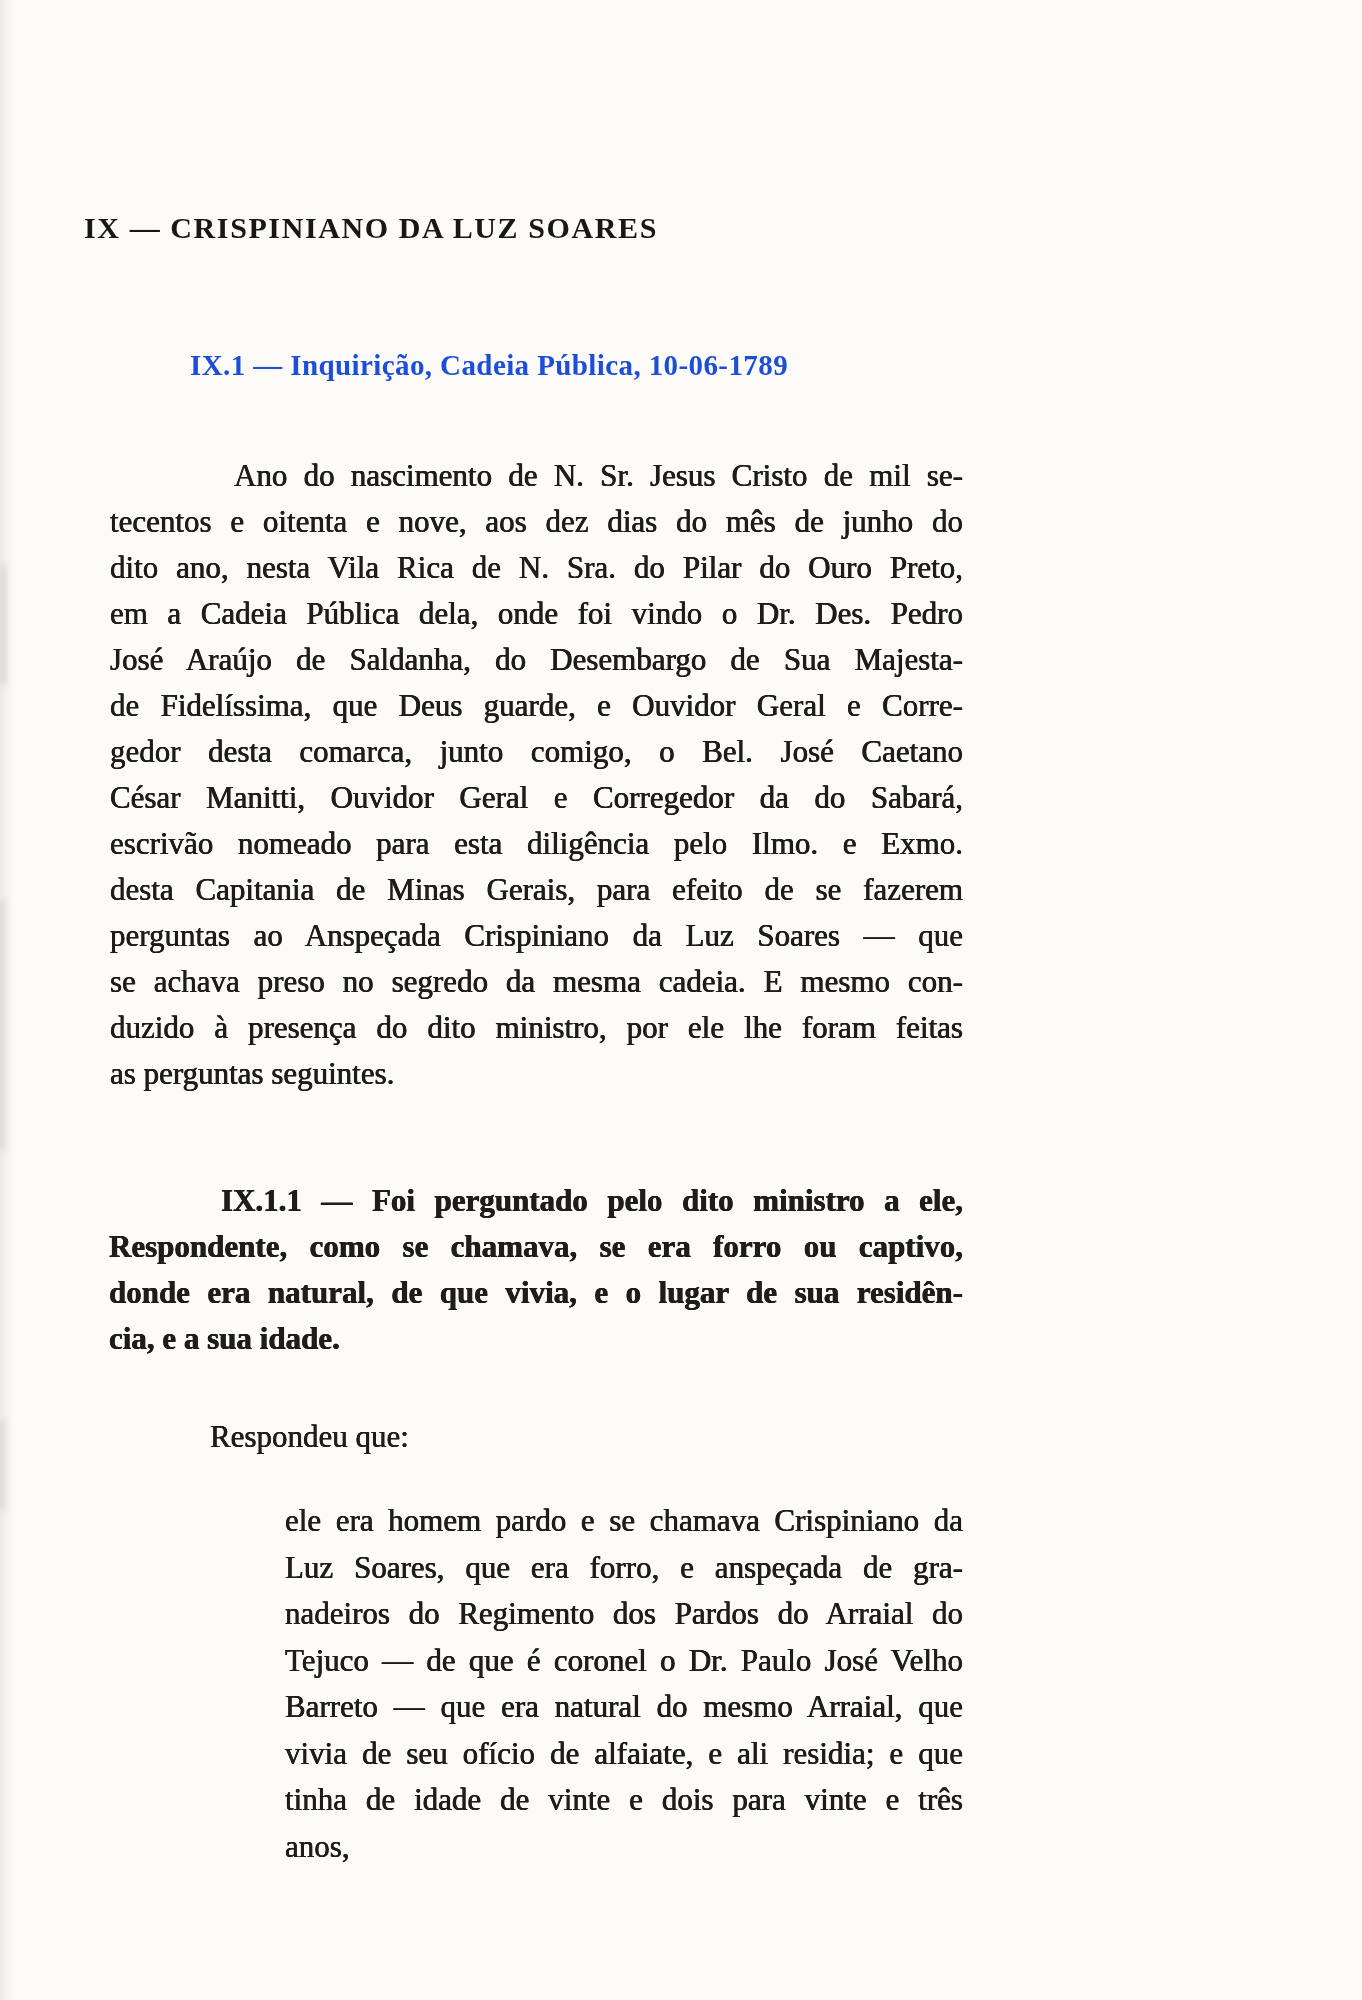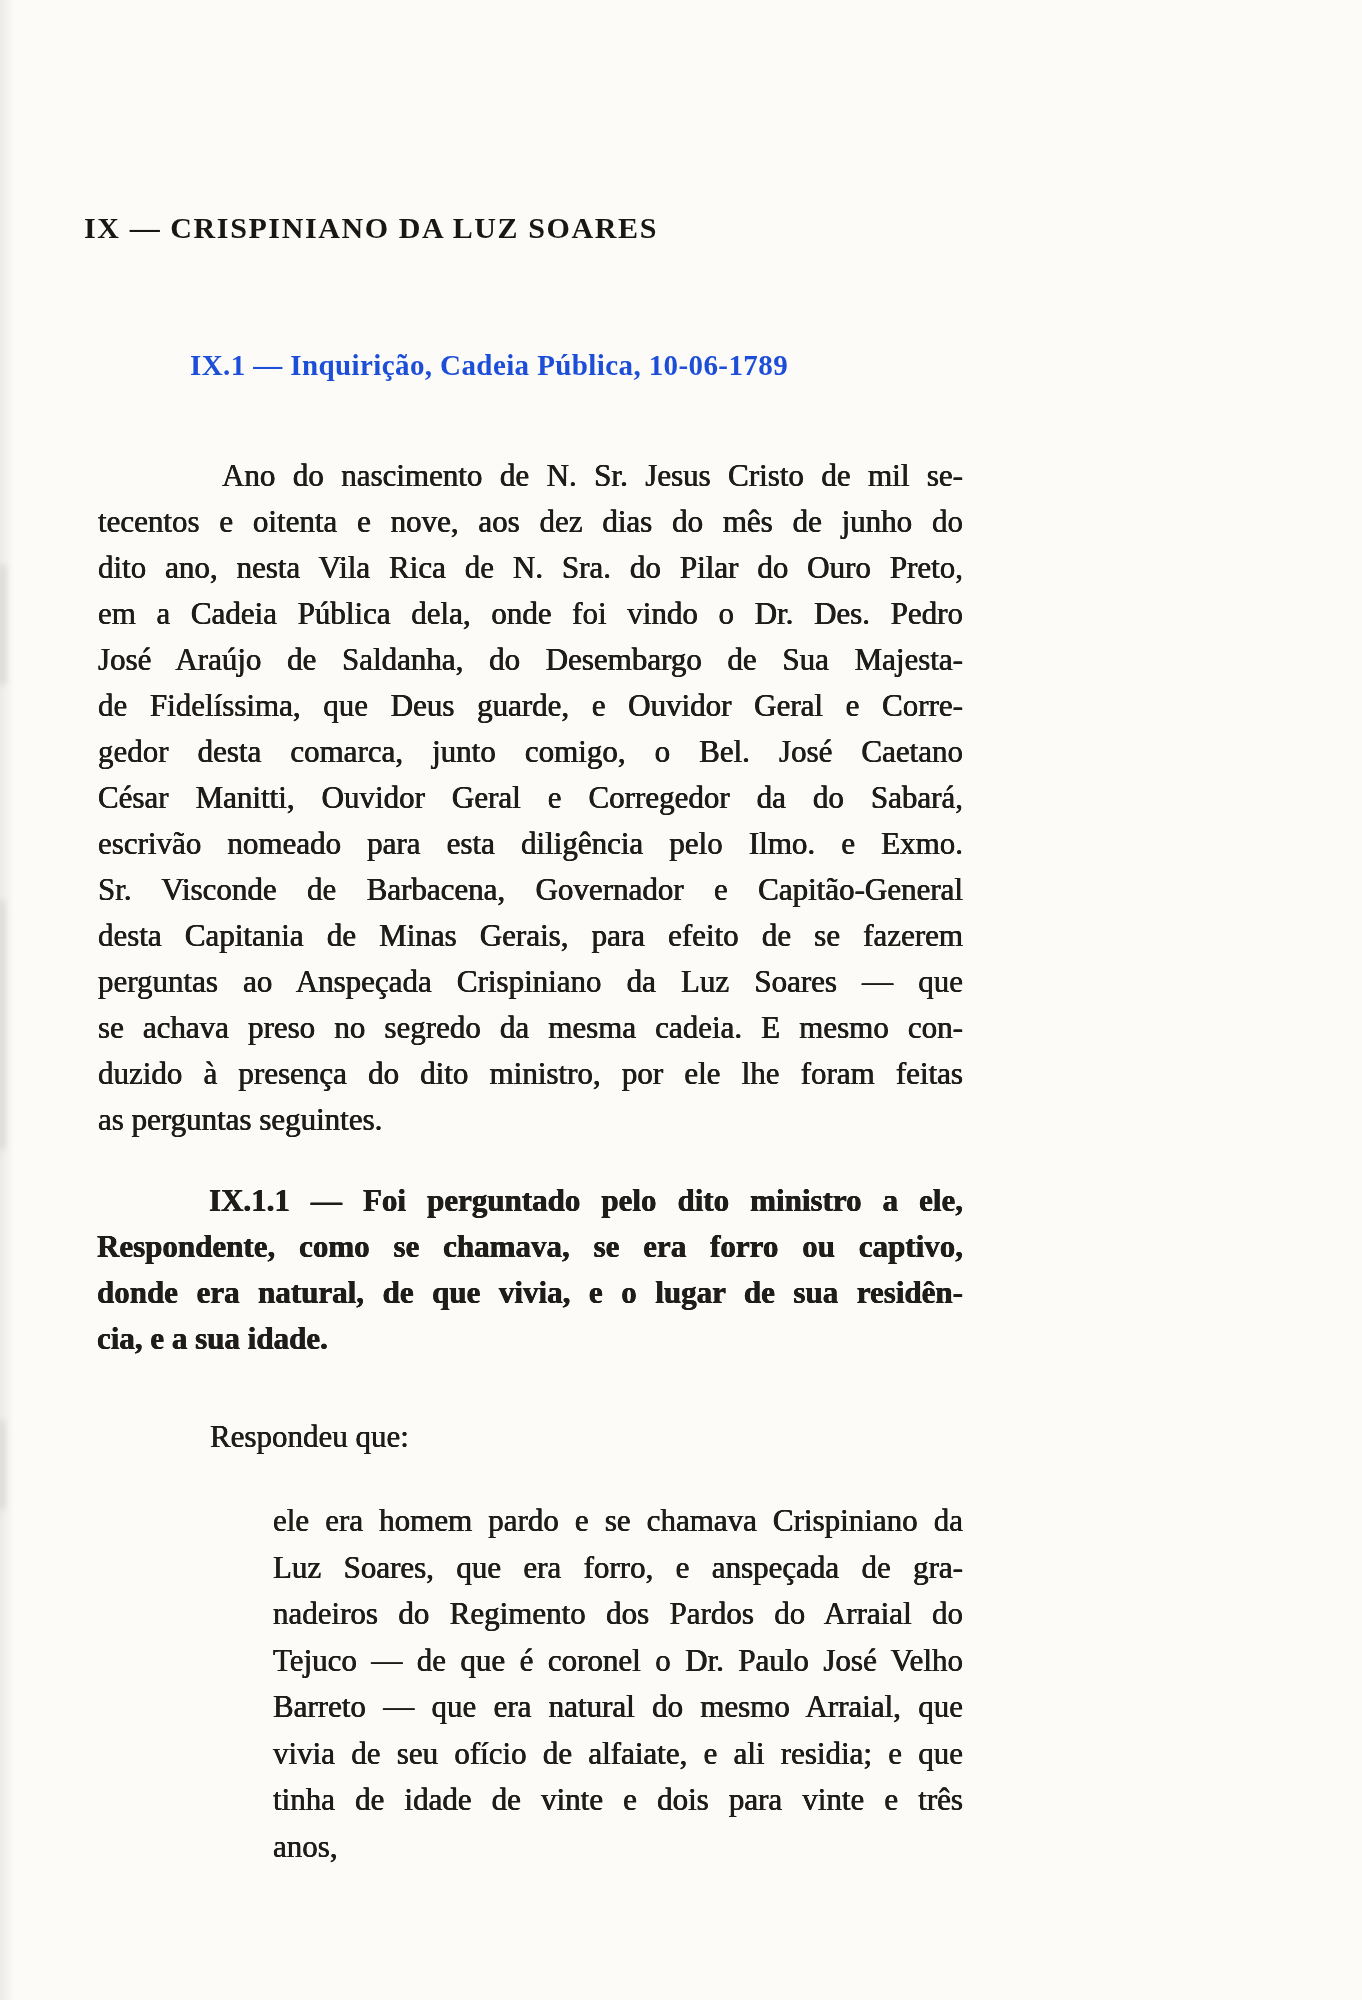--- a/index.html
+++ b/index.html
@@ -68,20 +68,21 @@
     left: 210px; top: 1414px;
     font-size: 31px;
     line-height: 46px;
     white-space: nowrap;
     text-shadow: 0.35px 0 0 currentColor, -0.35px 0 0 currentColor;
   }
 
   .tline {
     text-align: justify;
     text-align-last: justify;
+    margin-left: 12px;
   }
   .tline.last { text-align-last: left; }
   .para .tline:first-child { text-indent: var(--indent, 0px); }
 </style>
 </head>
 <body>
 
 <div class="page">
 
   <div class="scan-edge"></div>
@@ -96,21 +97,20 @@
   <div class="para body-text opening-paragraph">
       <div class="tline">Ano do nascimento de N. Sr. Jesus Cristo de mil se-</div>
       <div class="tline">tecentos e oitenta e nove, aos dez dias do mês de junho do</div>
       <div class="tline">dito ano, nesta Vila Rica de N. Sra. do Pilar do Ouro Preto,</div>
       <div class="tline">em a Cadeia Pública dela, onde foi vindo o Dr. Des. Pedro</div>
       <div class="tline">José Araújo de Saldanha, do Desembargo de Sua Majesta-</div>
       <div class="tline">de Fidelíssima, que Deus guarde, e Ouvidor Geral e Corre-</div>
       <div class="tline">gedor desta comarca, junto comigo, o Bel. José Caetano</div>
       <div class="tline">César Manitti, Ouvidor Geral e Corregedor da do Sabará,</div>
       <div class="tline">escrivão nomeado para esta diligência pelo Ilmo. e Exmo.</div>
-      <div class="tline">Sr. Visconde de Barbacena, Governador e Capitão-General</div>
       <div class="tline">desta Capitania de Minas Gerais, para efeito de se fazerem</div>
       <div class="tline">perguntas ao Anspeçada Crispiniano da Luz Soares — que</div>
       <div class="tline">se achava preso no segredo da mesma cadeia. E mesmo con-</div>
       <div class="tline">duzido à presença do dito ministro, por ele lhe foram feitas</div>
       <div class="tline last">as perguntas seguintes.</div>
     </div>
 
   <div class="para body-text question-paragraph">
       <div class="tline">IX.1.1 — Foi perguntado pelo dito ministro a ele,</div>
       <div class="tline">Respondente, como se chamava, se era forro ou captivo,</div>

